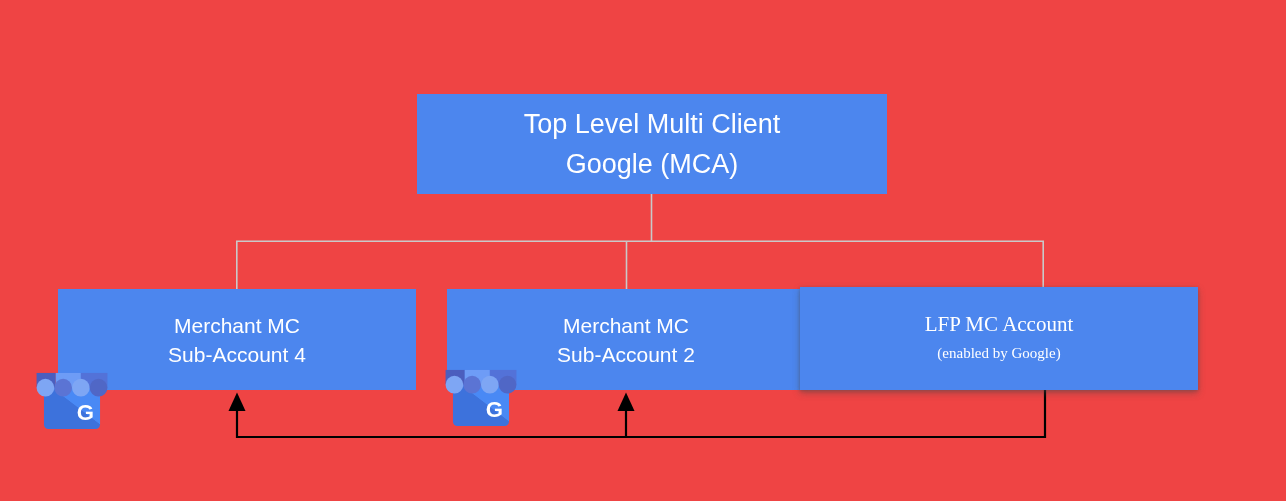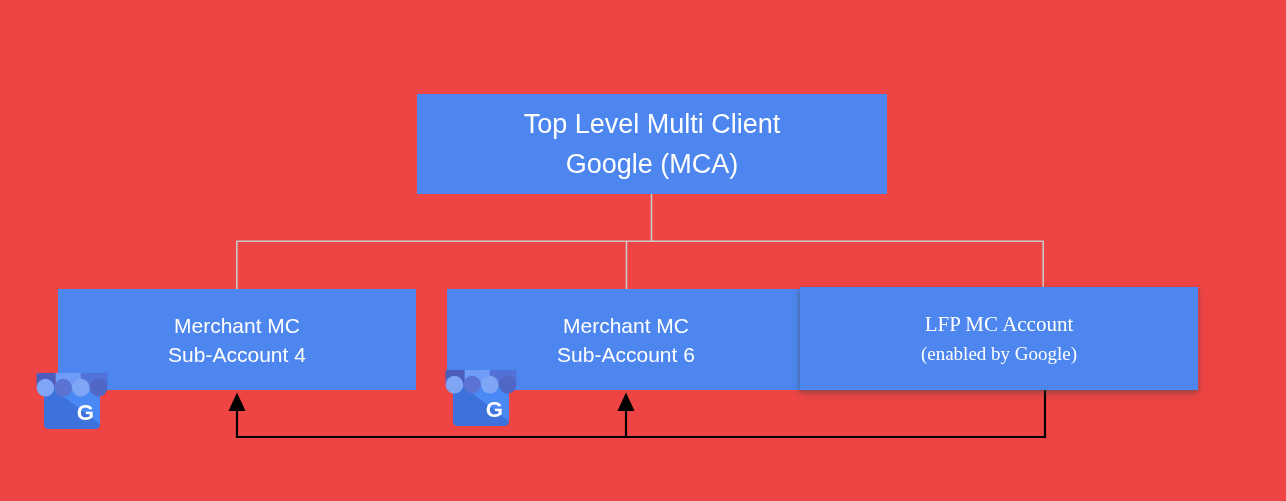--- a/index.html
+++ b/index.html
@@ -18,21 +18,21 @@
     color:#ffffff;text-align:center;
   }
   .node-mca{left:417px;top:94px;width:470px;height:100px;font-size:27px;line-height:40px;}
   .node-sub1{left:58px;top:289px;width:358px;height:101px;font-size:21px;line-height:29px;}
   .node-sub2{left:447px;top:289px;width:358px;height:101px;font-size:21px;line-height:29px;}
   .node-lfp{
     left:800px;top:287px;width:398px;height:103px;font-size:21px;line-height:29px;
     box-shadow:0 3px 7px rgba(70,70,70,.45), 0 1px 3px rgba(70,70,70,.3);
     font-family:Liberation Serif, serif;
   }
-  .node .line2-small{font-size:19px;}
+  .node .line2-small{font-size:15px;}
   .gmb-icon{position:absolute;width:72px;height:62px;}
   .gmb-icon-1{left:36px;top:370px;}
   .gmb-icon-2{left:445px;top:367px;}
 </style>
 </head>
 <body>
 
 <div class="stage">
 
   <svg class="overlay" viewBox="0 0 1286 501" xmlns="http://www.w3.org/2000/svg">
@@ -60,21 +60,21 @@
     <span>Google (MCA)</span>
   </div>
 
   <div class="node node-sub1" style="background:#4C86EE">
     <span>Merchant MC</span>
     <span>Sub-Account 4</span>
   </div>
 
   <div class="node node-sub2" style="background:#4C86EE">
     <span>Merchant MC</span>
-    <span>Sub-Account 6</span>
+    <span>Sub-Account 2</span>
   </div>
 
   <div class="node node-lfp" style="background:#4C86EE">
     <span>LFP MC Account</span>
     <span class="line2-small">(enabled by Google)</span>
   </div>
 
   <svg class="gmb-icon gmb-icon-1" viewBox="0 0 48 42" xmlns="http://www.w3.org/2000/svg">
     <defs>
       <linearGradient id="bodyGrad1" x1="0" y1="1" x2="1" y2="0">

